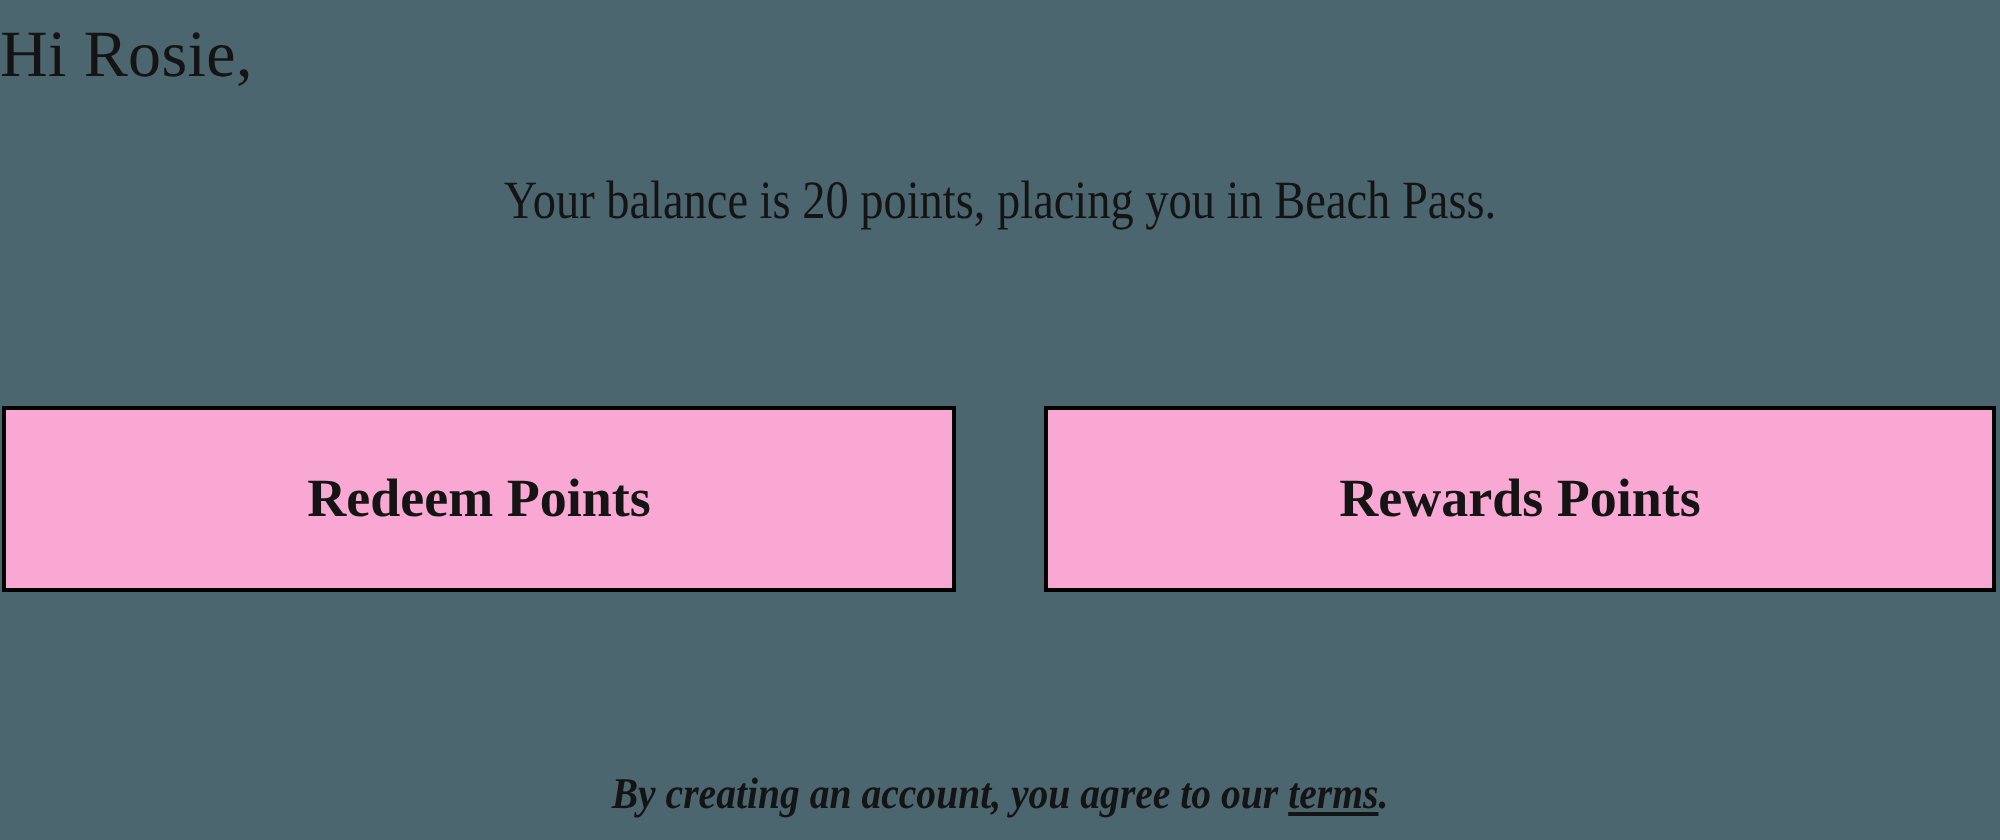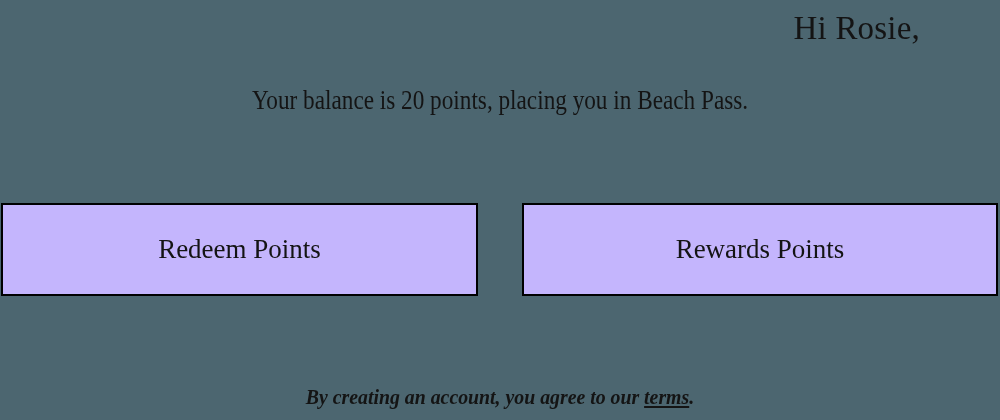--- a/index.html
+++ b/index.html
@@ -22,21 +22,21 @@
     height: 420px;
     box-sizing: border-box;
   }
 
   
   .greeting {
     position: absolute;
     left: 0;
     top: 8px;
     width: 920px;
-    text-align: right;
+    text-align: left;
     font-family: "Liberation Serif", "DejaVu Serif", serif;
     font-size: 33px;
     font-weight: 400;
     line-height: 40px;
     letter-spacing: 0.2px;
     color: #141414;
     white-space: nowrap;
   }
 
   
@@ -63,26 +63,26 @@
     top: 203px;
     width: 997px;
     height: 93px;
   }
 
   .action-btn {
     position: absolute;
     top: 0;
     height: 93px;
     box-sizing: border-box;
-    background: #c4b5fd;
+    background: #f9a8d4;
     border: 2px solid #000000;
     color: #141414;
     font-family: "Liberation Serif", "DejaVu Serif", serif;
     font-size: 27px;
-    font-weight: 400;
+    font-weight: 700;
     line-height: 89px;
     text-align: center;
     padding: 0;
     cursor: pointer;
     white-space: nowrap;
     overflow: hidden;
   }
 
   .action-btn.left  { left: 0;     width: 477px; }
   .action-btn.right { left: 521px; width: 476px; }

